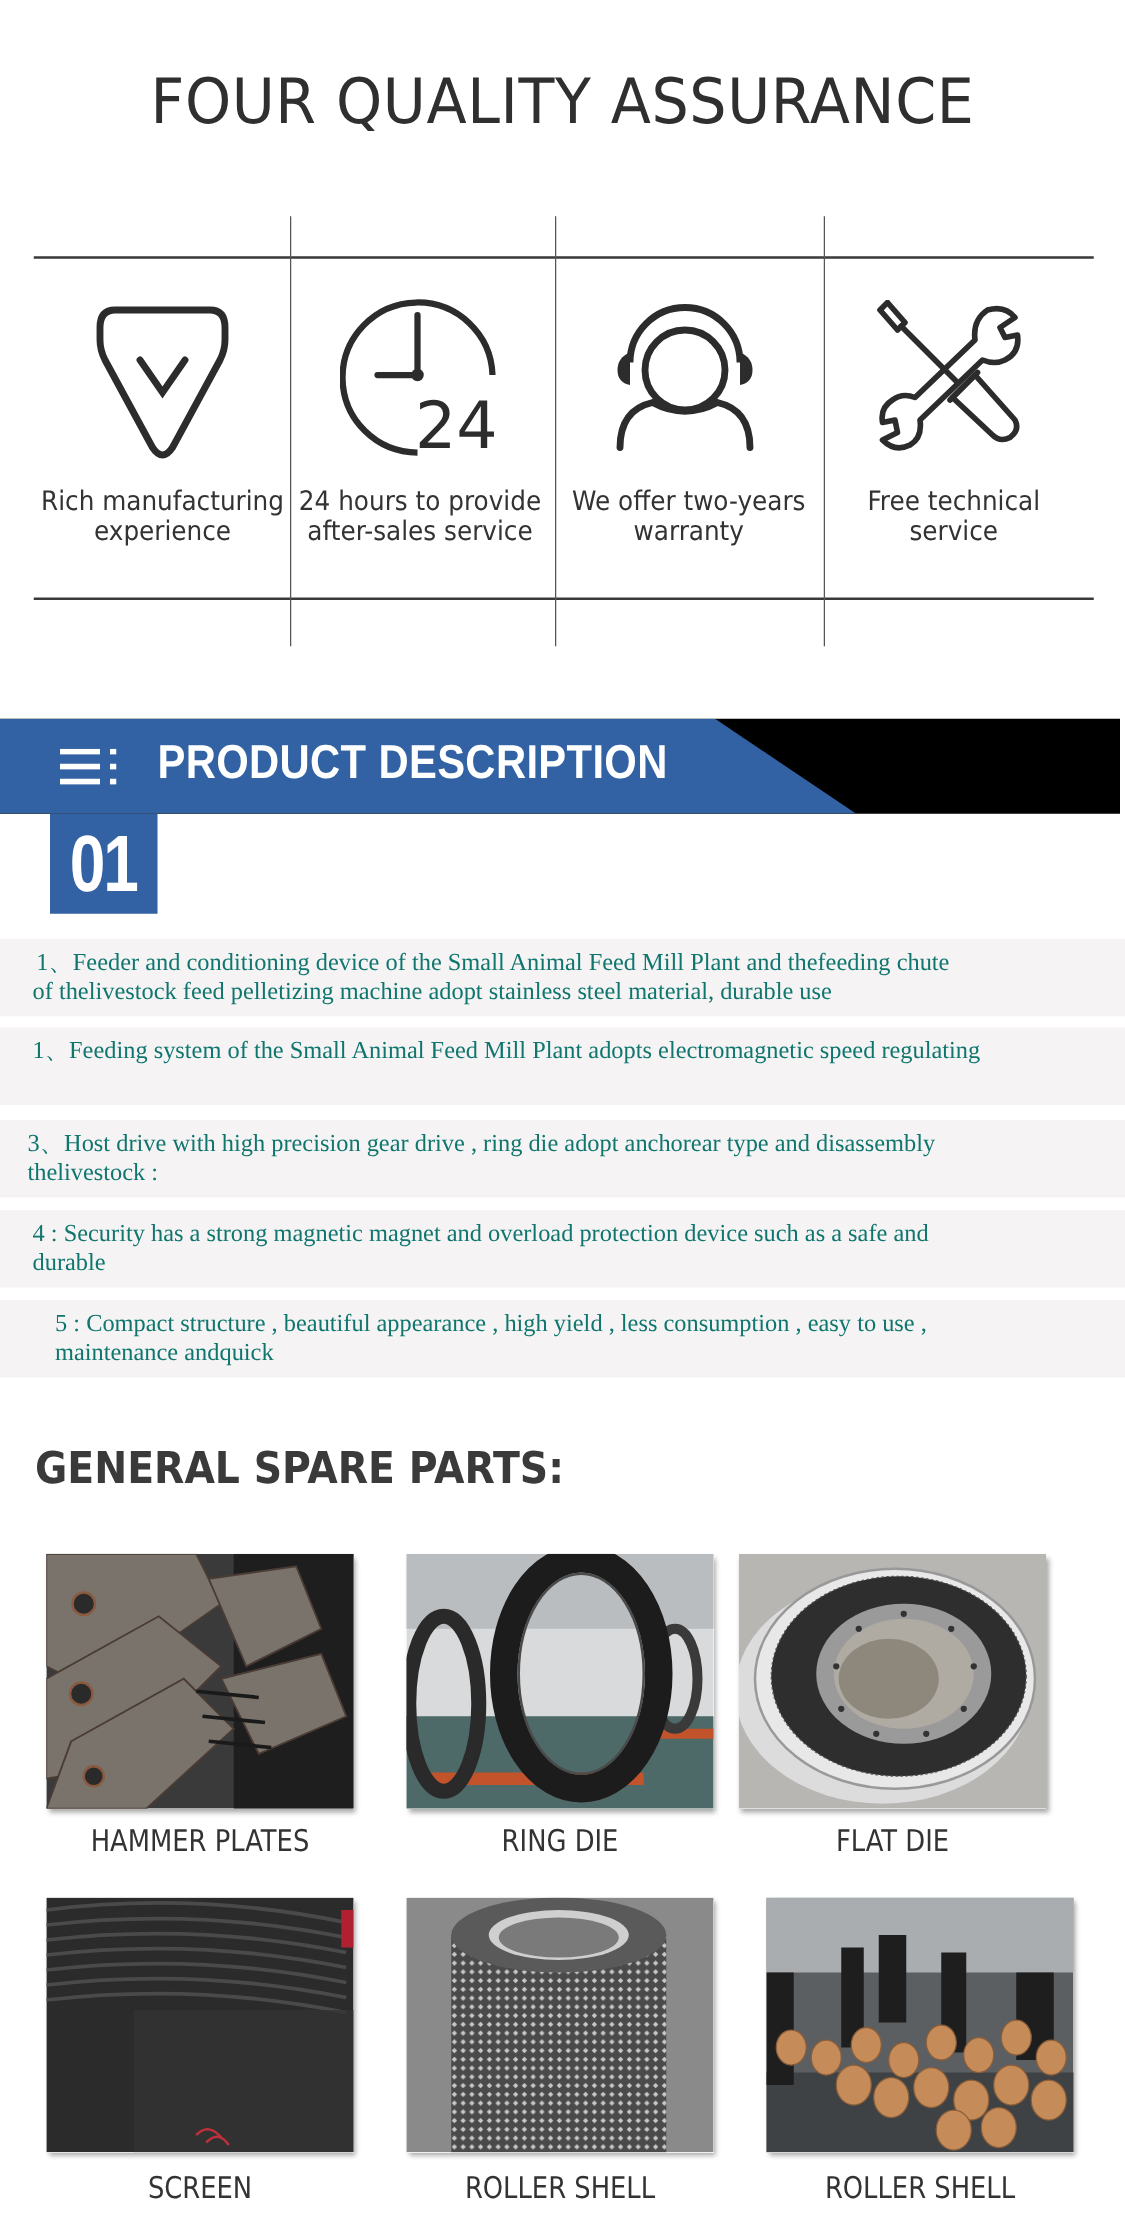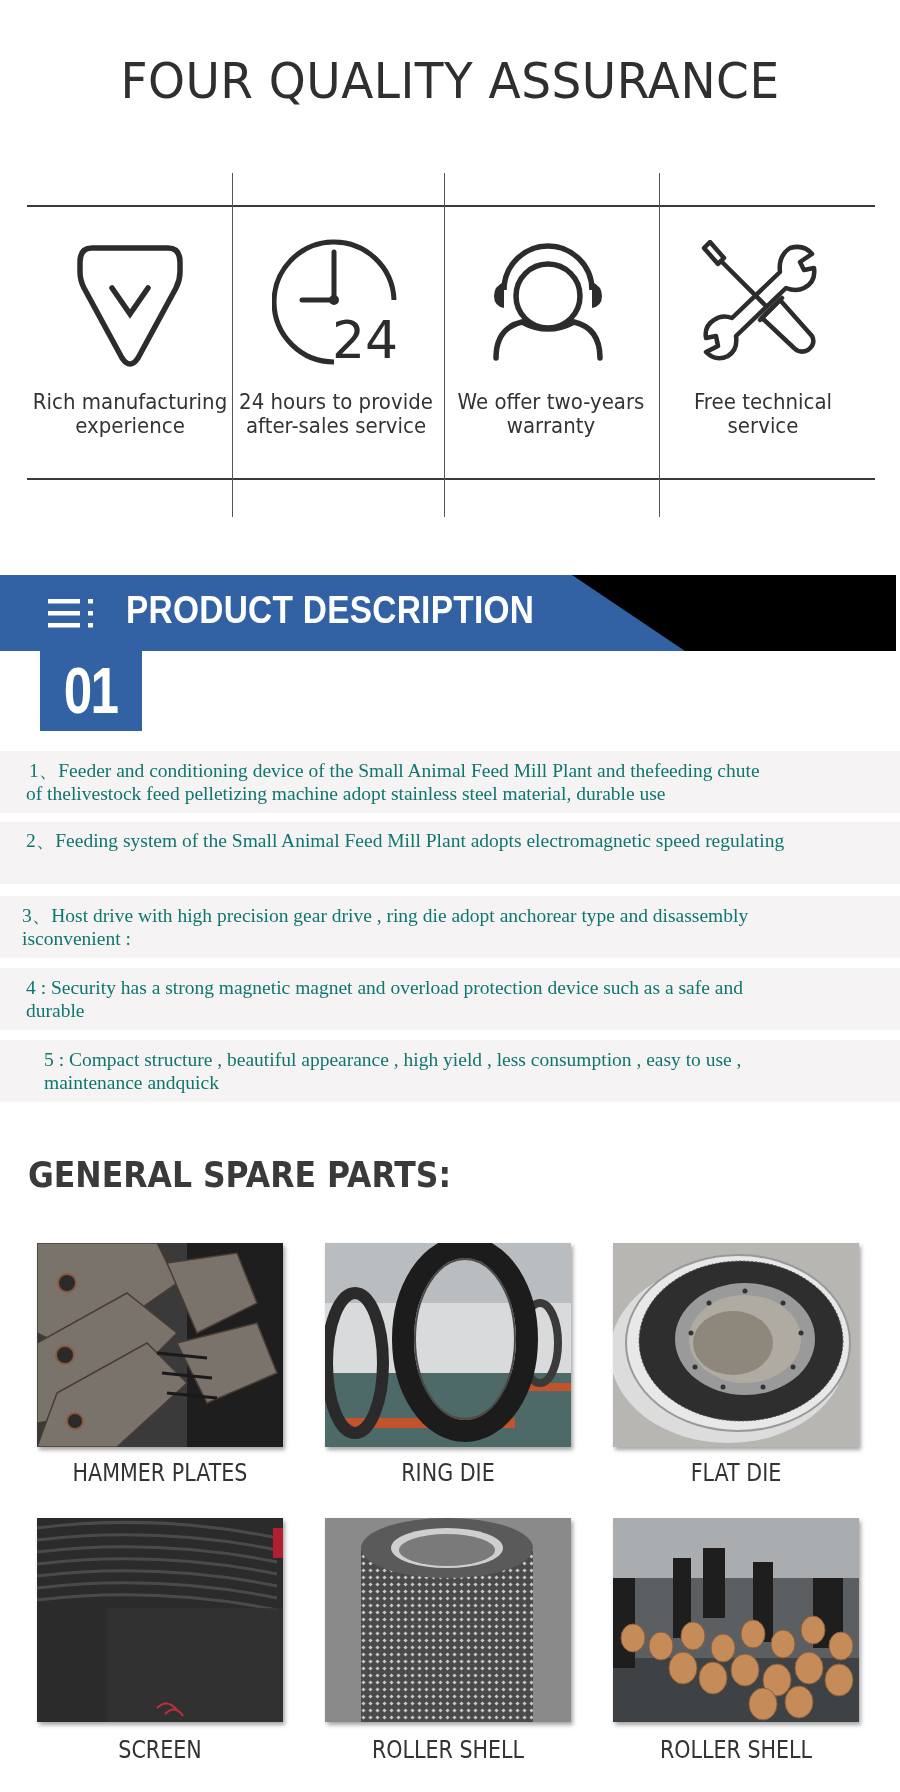--- a/index.html
+++ b/index.html
@@ -33,21 +33,21 @@
     clip-path: polygon(0 0, 572px 0, 685px 76px, 0 76px);
   }
   .banner-icon { position: absolute; left: 48px; top: 24px; width: 48px; height: 30px; }
   .banner-title {
     position: absolute; left: 126px; top: 14px; color: #fff;
     font-size: 38px; font-weight: 700; letter-spacing: 0.3px;
     font-family: "Liberation Sans", sans-serif;
     transform: scaleX(0.88); transform-origin: left center;
   }
   .num-box {
-    position: absolute; left: 40px; top: 651px; width: 102px; height: 80px; background: #3262a3;
+    position: absolute; left: 40px; top: 651px; width: 86px; height: 80px; background: #3262a3;
     display: flex; align-items: center; justify-content: center;
   }
   .num-box span {
     color: #fff; font-size: 64px; font-weight: 700; line-height: 1;
     font-family: "Liberation Sans", sans-serif;
     transform: scaleX(0.8); display: inline-block; letter-spacing: -2px;
   }
 
   
   .desc {
@@ -164,25 +164,25 @@
 
   <div class="num-box">
     <span>01</span>
   </div>
 
   <div class="desc" style="top:751px; height:62px; padding-top:8px; padding-left:29px;">
     <p>1、Feeder and conditioning device of the Small Animal Feed Mill Plant and thefeeding chute</p>
     <p style="margin-left:-3px;">of thelivestock feed pelletizing machine adopt stainless steel material, durable use</p>
   </div>
   <div class="desc" style="top:822px; height:62px; padding-top:7px; padding-left:26px;">
-    <p> 2、Feeding system of the Small Animal Feed Mill Plant adopts electromagnetic speed regulating</p>
+    <p> 1、Feeding system of the Small Animal Feed Mill Plant adopts electromagnetic speed regulating</p>
   </div>
   <div class="desc" style="top:896px; height:62px; padding-top:8px; padding-left:22px;">
     <p> 3、Host drive with high precision gear drive , ring die adopt anchorear type and disassembly</p>
-    <p>isconvenient :</p>
+    <p>thelivestock :</p>
   </div>
   <div class="desc" style="top:968px; height:62px; padding-top:8px; padding-left:26px;">
     <p> 4 : Security has a strong magnetic magnet and overload protection device such as a safe and</p>
     <p>durable</p>
   </div>
   <div class="desc" style="top:1040px; height:62px; padding-top:8px; padding-left:44px;">
     <p> 5 : Compact structure , beautiful appearance , high yield , less consumption , easy to use ,</p>
     <p>maintenance andquick</p>
   </div>
 </section>
@@ -227,21 +227,21 @@
         <rect x="200" y="140" width="46" height="8" fill="#c2532a"></rect>
         <ellipse cx="30" cy="120" rx="28" ry="70" fill="none" stroke="#2a2a2a" stroke-width="12"></ellipse>
         <ellipse cx="215" cy="100" rx="18" ry="40" fill="none" stroke="#3a3a3a" stroke-width="8"></ellipse>
         <ellipse cx="140" cy="96" rx="62" ry="92" fill="none" stroke="#1c1c1c" stroke-width="22"></ellipse>
         <ellipse cx="140" cy="96" rx="50" ry="80" fill="none" stroke="#4a4a4a" stroke-width="2"></ellipse>
       </svg>
     </div>
     <div class="part-label" style="top:216px;">RING DIE</div>
   </div>
 
-  <div class="part" style="left:613px; top:1243px;">
+  <div class="part" style="left:591px; top:1243px;">
     <div class="part-img">
       <svg viewBox="0 0 246 204" preserveAspectRatio="none">
         <rect width="246" height="204" fill="#b8b6b2"></rect>
         <ellipse cx="115" cy="110" rx="118" ry="90" fill="#dcdcdc"></ellipse>
         <ellipse cx="125" cy="100" rx="112" ry="88" fill="#e8e8e8" stroke="#999" stroke-width="2"></ellipse>
         <ellipse cx="128" cy="98" rx="102" ry="80" fill="#2e2e2e"></ellipse>
         <ellipse cx="128" cy="98" rx="102" ry="80" fill="none" stroke="#555" stroke-width="1" stroke-dasharray="2 2"></ellipse>
         <ellipse cx="132" cy="96" rx="70" ry="56" fill="#9a9a9a"></ellipse>
         <ellipse cx="132" cy="96" rx="56" ry="44" fill="#b0aba2"></ellipse>
         <ellipse cx="120" cy="100" rx="40" ry="32" fill="#8e877b"></ellipse>

